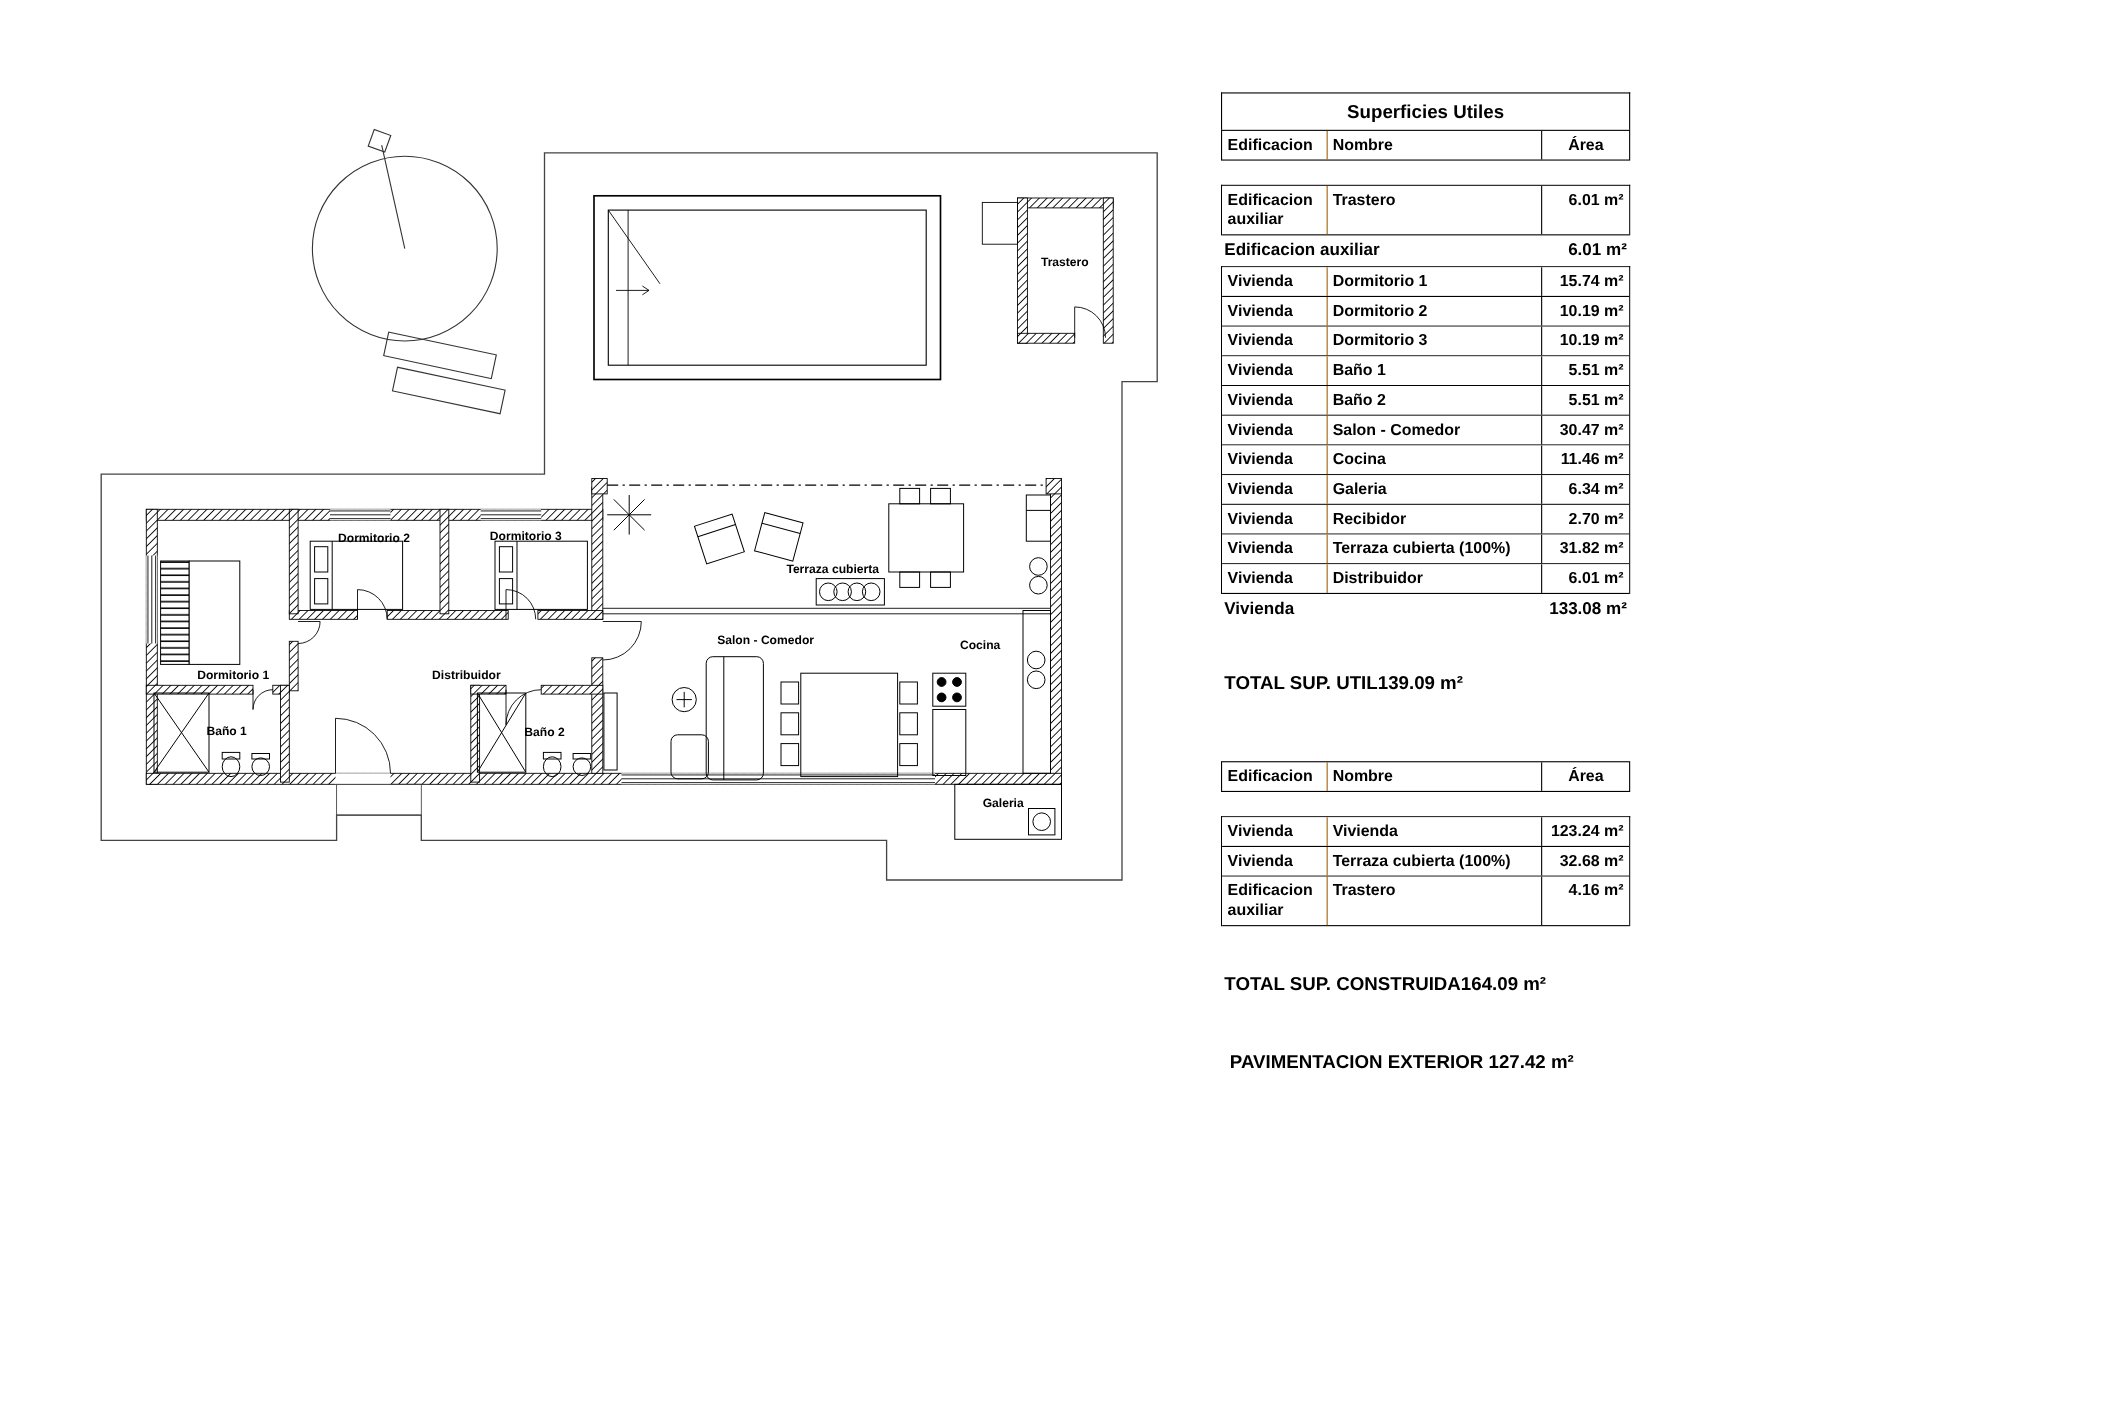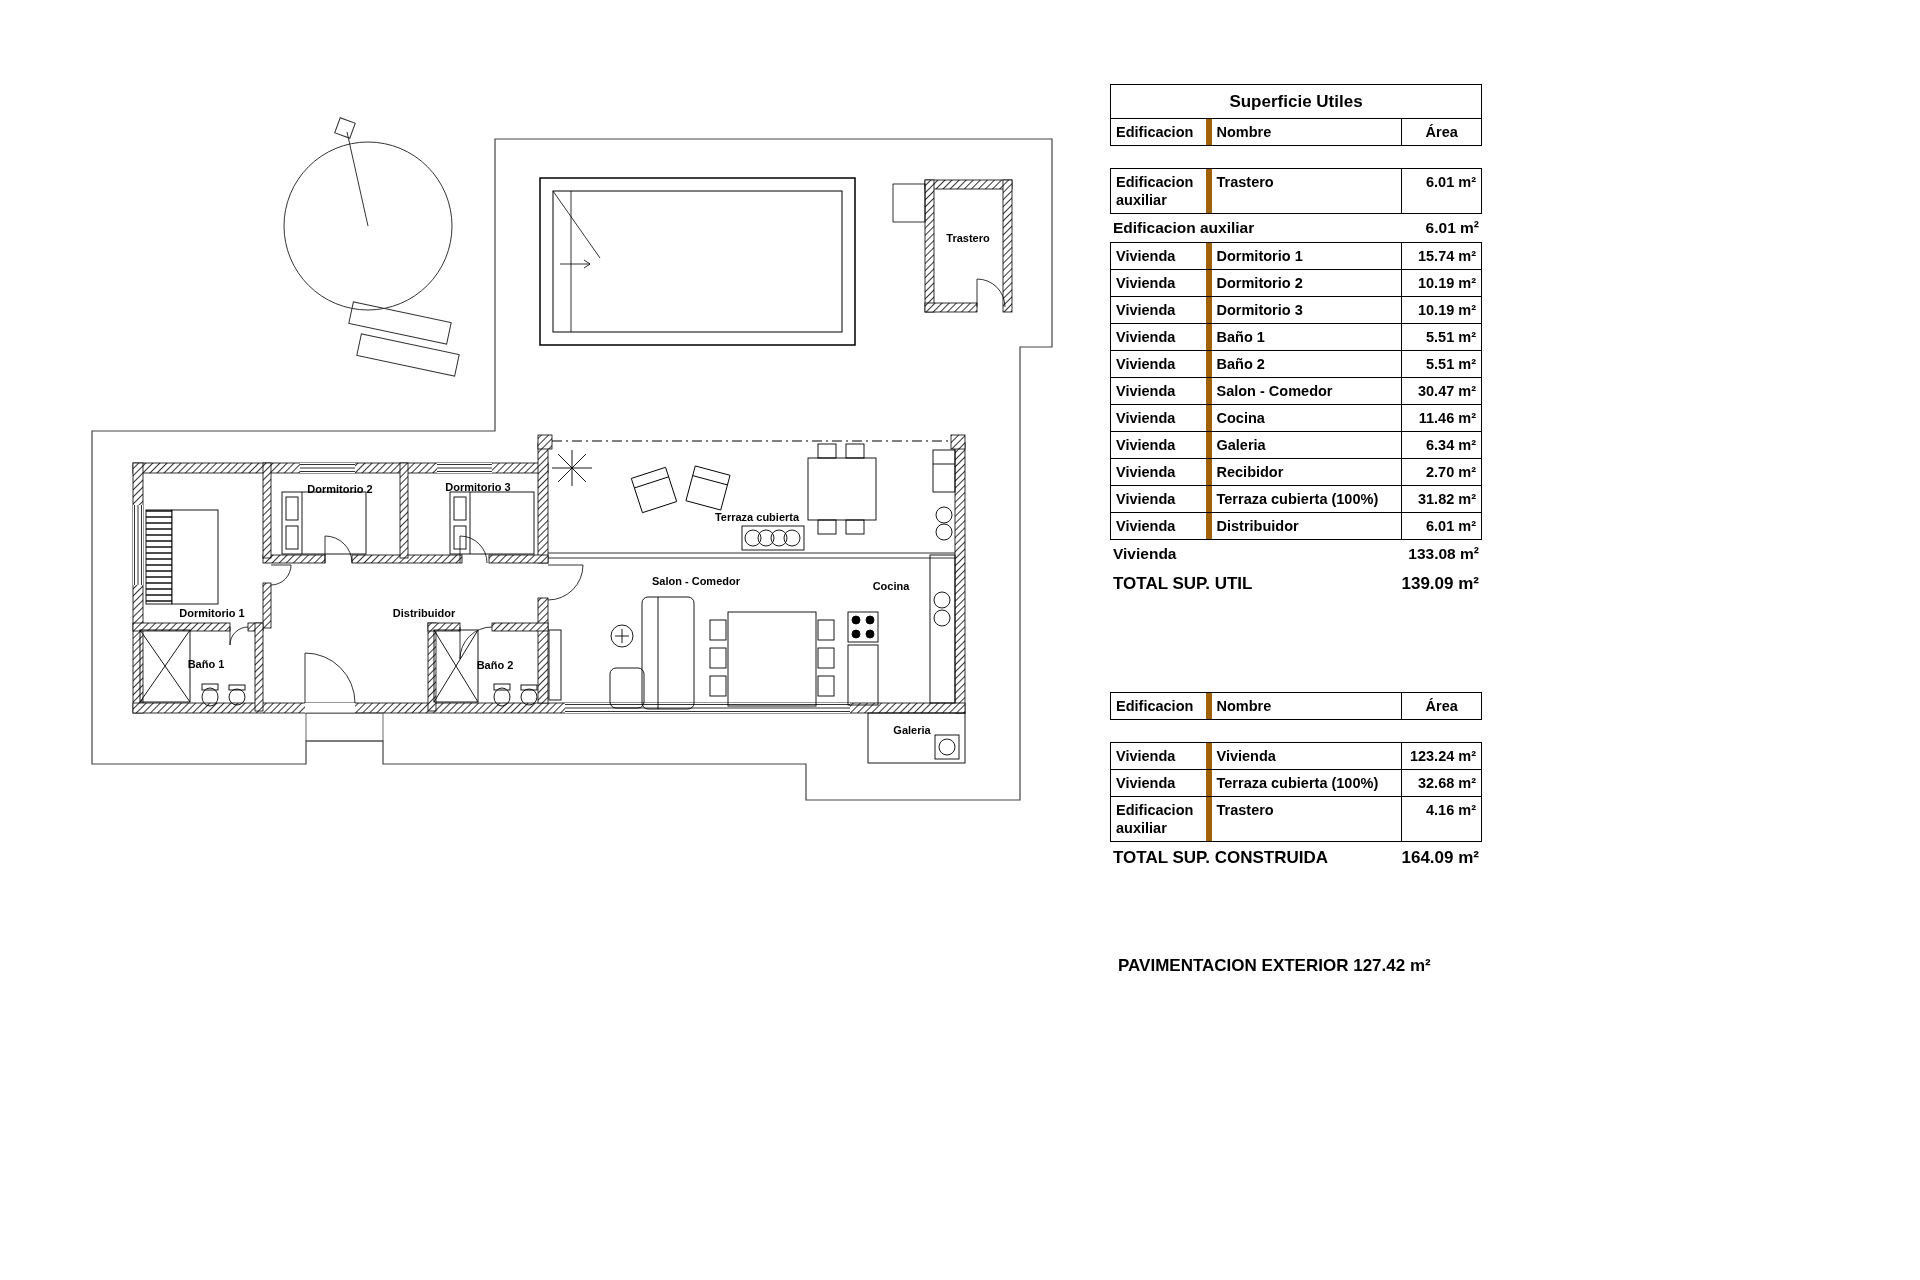--- a/index.html
+++ b/index.html
@@ -12,32 +12,32 @@
   svg text { font-family:"Liberation Sans", sans-serif; font-weight:bold; fill:#000; }
   .rl { font-size:11px; text-anchor:middle; }
 
   
   .tbl { position:absolute; width:372px; }
   .tbl-title { border:1px solid #000; border-bottom:none; height:34px; display:flex;
                align-items:center; justify-content:center; font-weight:bold; font-size:17px; }
   .thead { display:flex; border:1px solid #000;justify-content:center; }
   .thead > div { padding:4px 5px; font-weight:bold; font-size:14.5px; line-height:18px; }
   .c1 { width:95px; }
-  .c2 { width:197px; border-left:6px solid #a16207; }
+  .c2 { width:197px; border-left:1px solid #a16207; }
   .c3 { width:80px;  border-left:1px solid #000; }
   .thead .c3 { text-align:center; }
   .gap { height:22px; }
   .boxed { border:1px solid #000; border-bottom:none; }
   .trow { display:flex; border-bottom:1px solid #000; background:#fff; }
   .trow > div { padding:4px 5px; font-weight:bold; font-size:14.5px; line-height:18px; }
   .trow .c3 { text-align:right; }
   .subrow { display:flex; justify-content:space-between; font-weight:bold; font-size:15.5px;
             padding:5px 3px; }
-  .totalrow { display:flex; justify-content:space-between; font-weight:bold; font-size:17px;
-              padding:6px 3px; }
+  .totalrow { display:flex; justify-content:flex-start; font-weight:bold; font-size:17px;
+              padding:6px 3px;margin-top:37px; }
   #t1 { left:1110px; top:84px; }
   #t2 { left:1110px; top:692px; }
   #pav { position:absolute; left:1118px; top:956px; font-weight:bold; font-size:17px; }
 </style>
 </head>
 <body>
 
 <div id="page">
 
   <svg id="plan" width="1090" height="1080" viewBox="0 0 1090 1080">
@@ -272,21 +272,21 @@
     <text class="rl" x="206" y="668">Baño 1</text>
     <text class="rl" x="495" y="669">Baño 2</text>
     <text class="rl" x="424" y="617">Distribuidor</text>
     <text class="rl" x="696" y="585">Salon - Comedor</text>
     <text class="rl" x="891" y="590">Cocina</text>
     <text class="rl" x="912" y="734">Galeria</text>
     <text class="rl" x="757" y="521">Terraza cubierta</text>
   </svg>
 
   <div class="tbl" id="t1">
-    <div class="tbl-title">Superficie Utiles</div>
+    <div class="tbl-title">Superficies Utiles</div>
     <div class="thead">
       <div class="c1">Edificacion</div>
       <div class="c2">Nombre</div>
       <div class="c3">Área</div>
     </div>
     <div class="gap"></div>
 
     <div class="boxed">
       <div class="trow">
         <div class="c1">Edificacion auxiliar</div>

